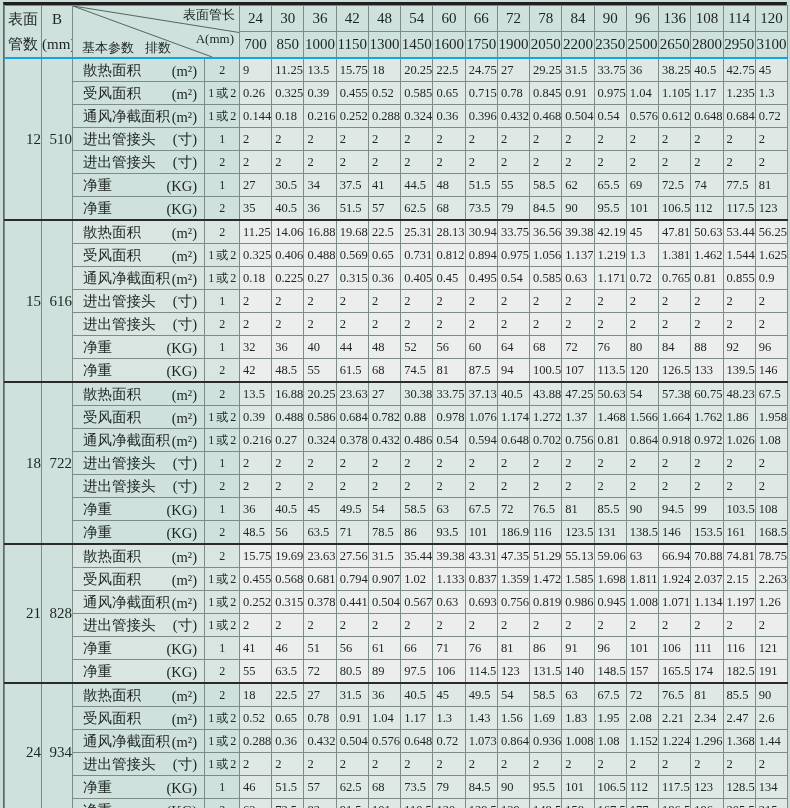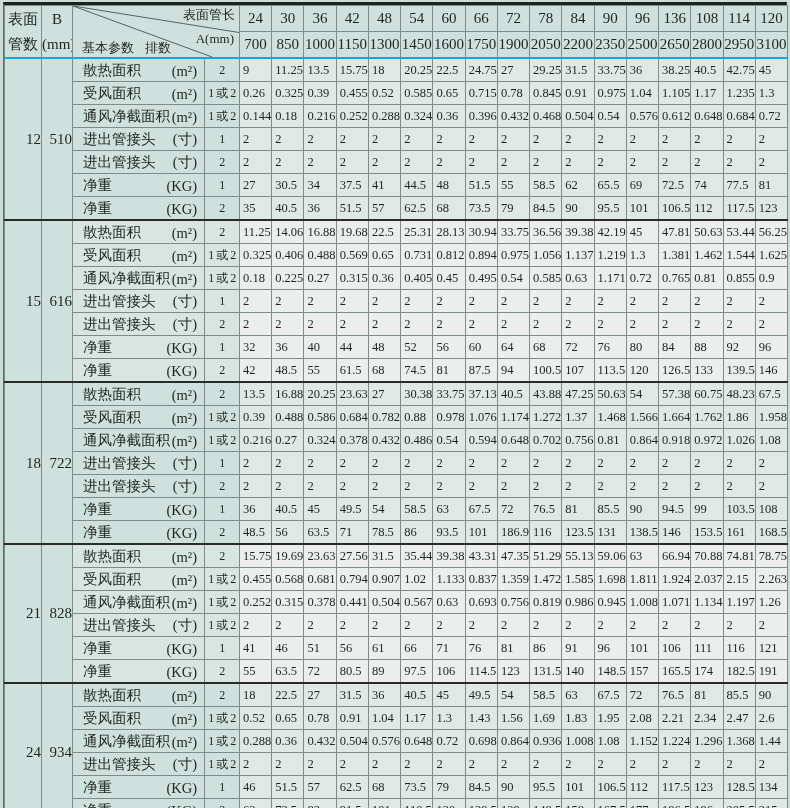--- a/index.html
+++ b/index.html
@@ -944,21 +944,21 @@
             </div>
           </td>
           <td class="rows-col">1 或 2</td>
           <td class="val">0.288</td>
           <td class="val">0.36</td>
           <td class="val">0.432</td>
           <td class="val">0.504</td>
           <td class="val">0.576</td>
           <td class="val">0.648</td>
           <td class="val">0.72</td>
-          <td class="val">0.698</td>
+          <td class="val">1.073</td>
           <td class="val">0.864</td>
           <td class="val">0.936</td>
           <td class="val">1.008</td>
           <td class="val">1.08</td>
           <td class="val">1.152</td>
           <td class="val">1.224</td>
           <td class="val">1.296</td>
           <td class="val">1.368</td>
           <td class="val">1.44</td>
         </tr>

